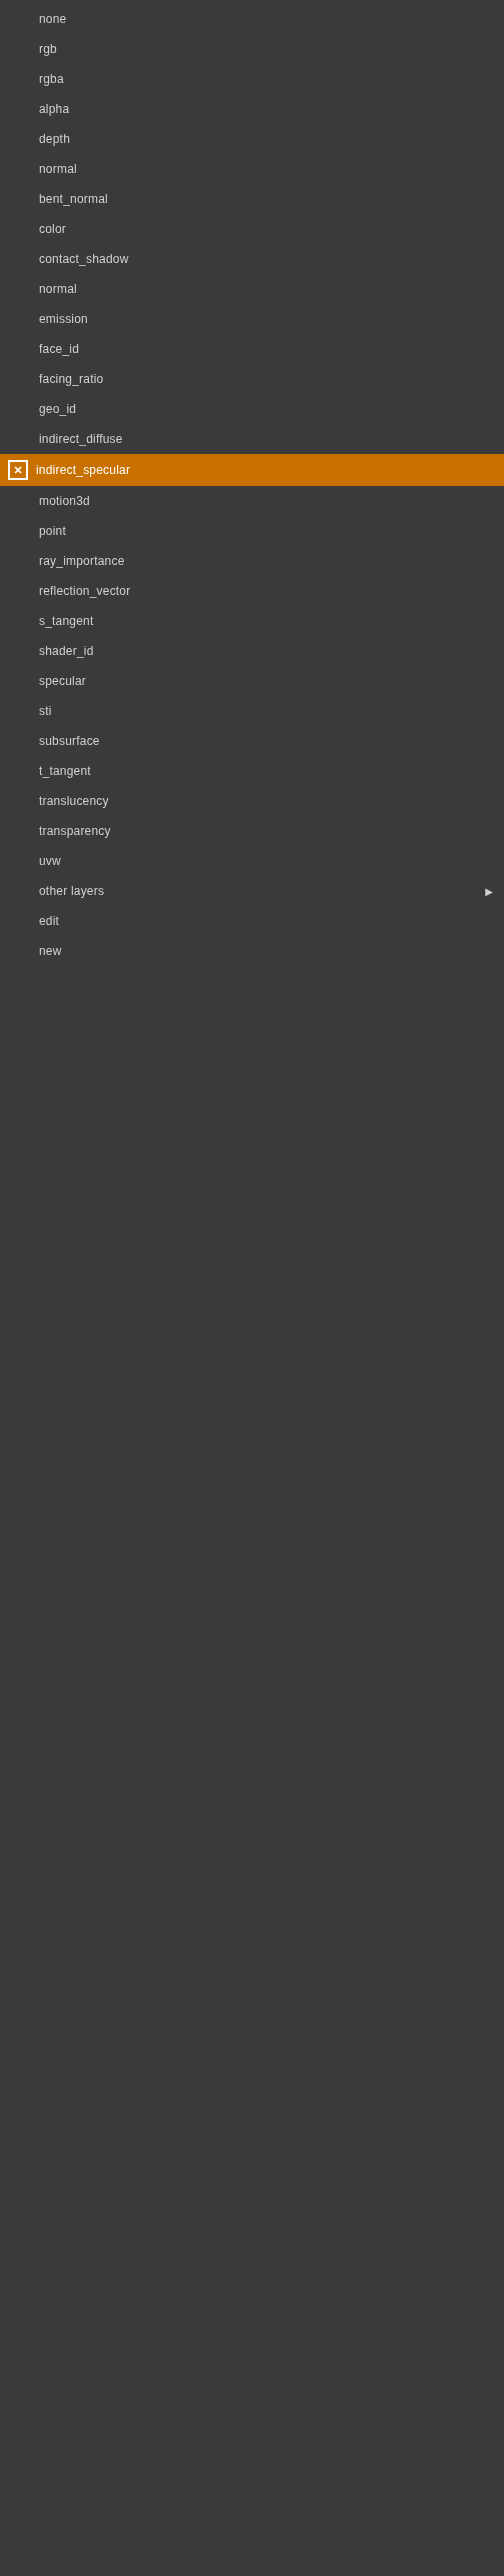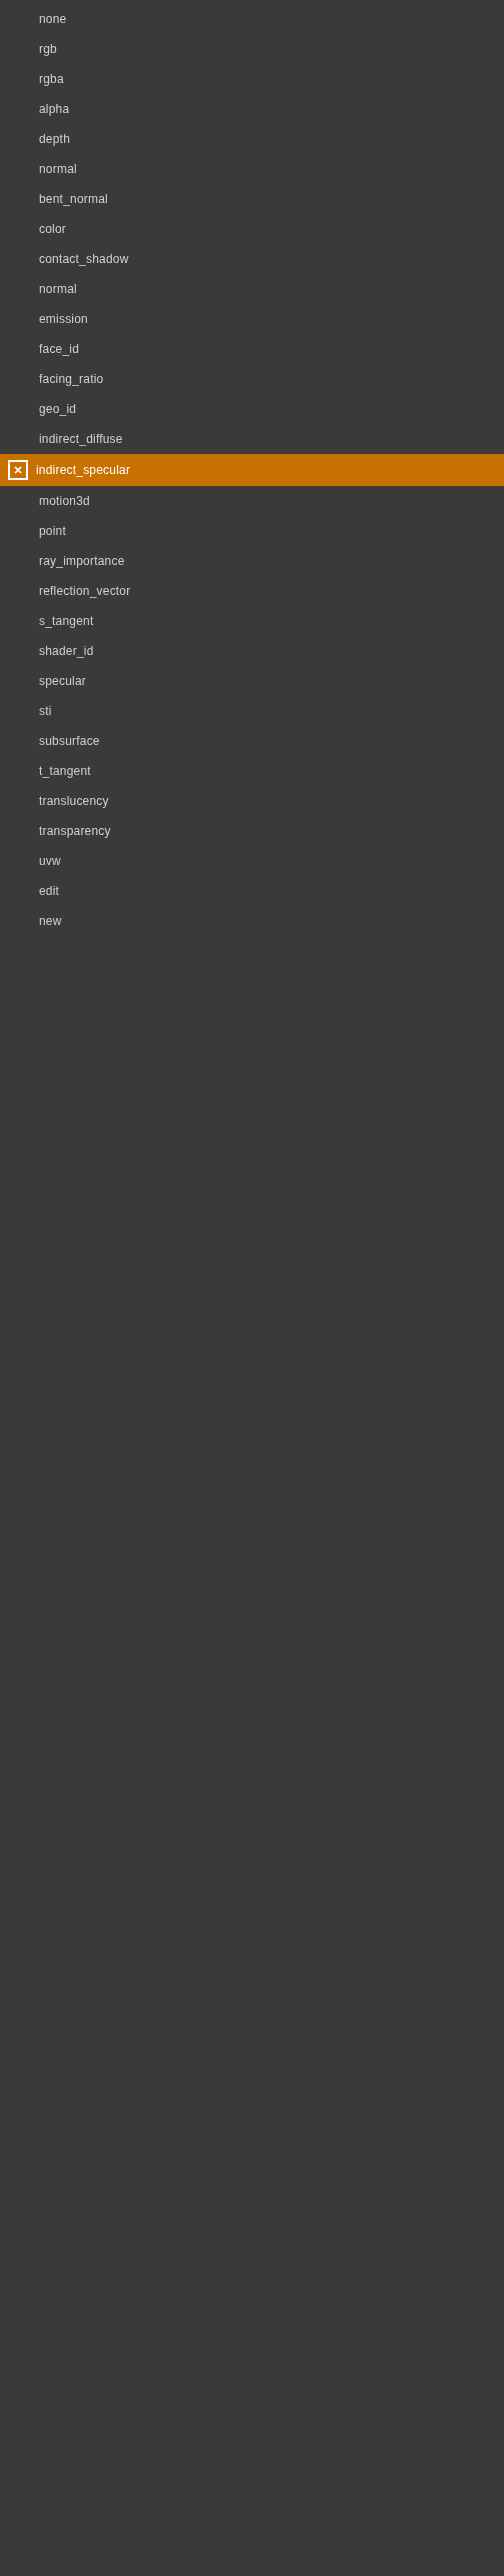--- a/index.html
+++ b/index.html
@@ -153,20 +153,23 @@
     </div>
     <div class="menu-item">
       <span class="item-label">translucency</span>
     </div>
     <div class="menu-item">
       <span class="item-label">transparency</span>
     </div>
     <div class="menu-item">
       <span class="item-label">uvw</span>
     </div>
+    <div class="menu-item has-arrow">
+      <span class="item-label">other layers</span>
+    </div>
     <div class="menu-item">
       <span class="item-label">edit</span>
     </div>
     <div class="menu-item italic">
       <span class="item-label">new</span>
     </div>
   </div>
 
 
 </body></html>

